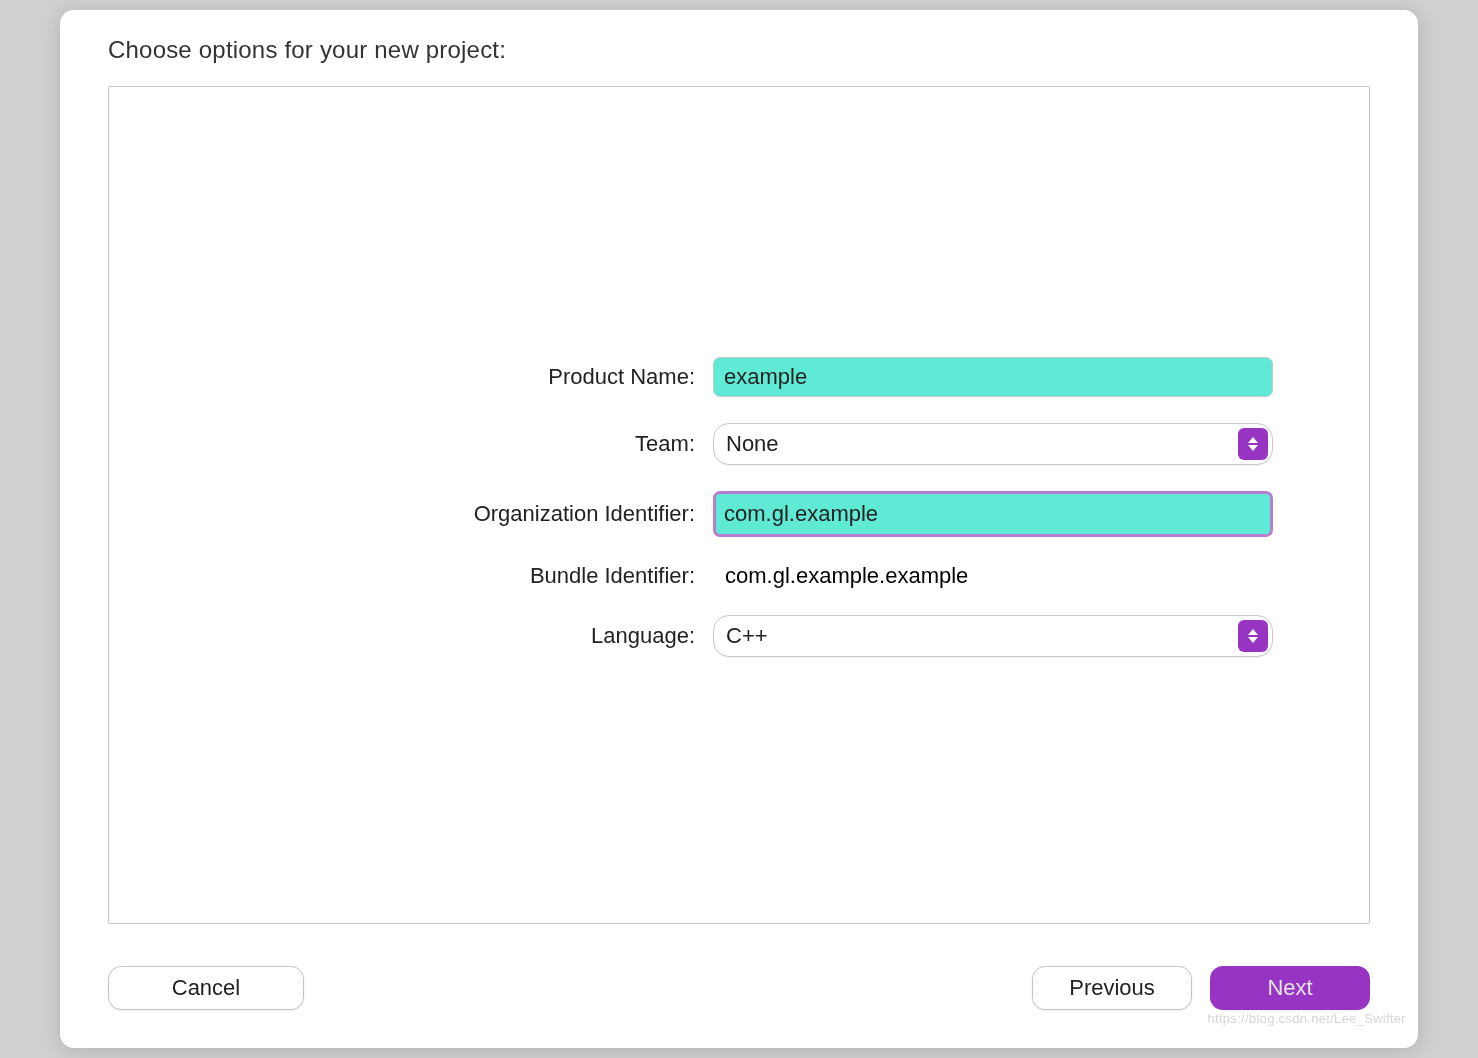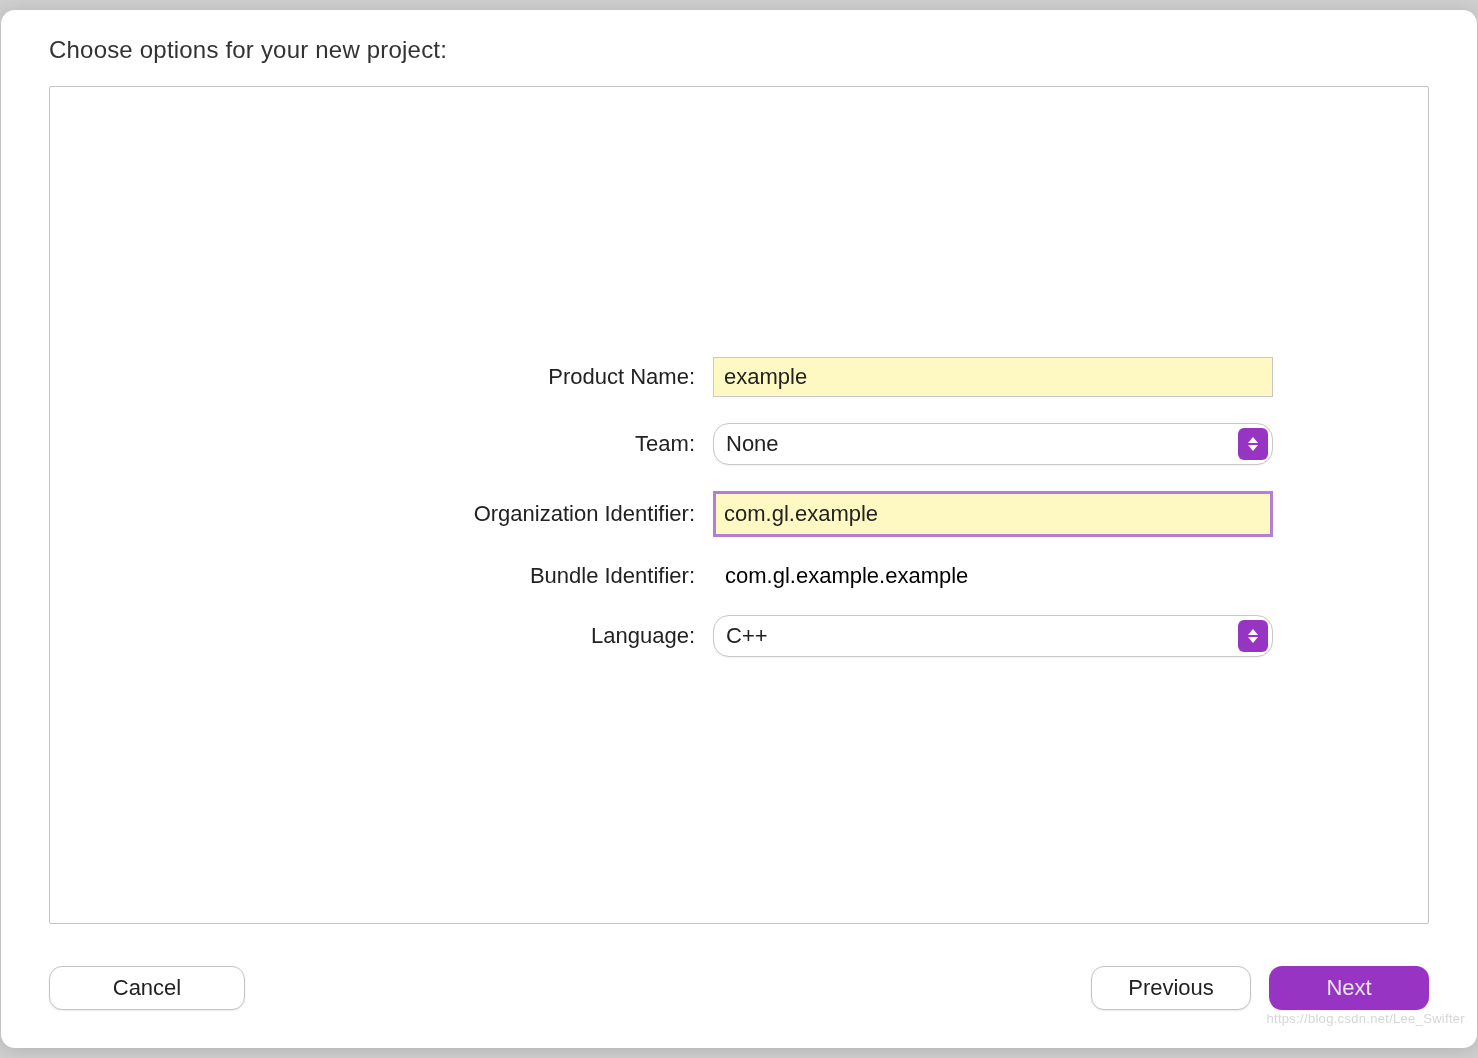--- a/index.html
+++ b/index.html
@@ -12,21 +12,21 @@
       font-family: -apple-system, BlinkMacSystemFont, "Helvetica Neue", Helvetica, Arial, sans-serif;
       background: #d0d0d0;
       width: 1478px;
       height: 1058px;
       display: flex;
       align-items: center;
       justify-content: center;
     }
     
     .dialog-window {
-      width: 1476px;
+      width: 1358px;
       height: 1038px;
       background: #fff;
       border-radius: 14px;
       display: flex;
       flex-direction: column;
       padding: 26px 48px 38px 48px;
       box-shadow: 0 2px 20px rgba(0,0,0,0.15);
     }
     
     .dialog-title {
@@ -63,22 +63,22 @@
       font-weight: 400;
     }
     
     .text-input {
       width: 560px;
       height: 40px;
       padding: 4px 10px;
       font-size: 22px;
       color: #222;
       border: 1px solid #c8c8c8;
-      border-radius: 0;
-      background: #fef9c3;
+      border-radius: 7px;
+      background: #5eead4;
       font-family: inherit;
       outline: none;
     }
     
     .text-input.focused {
       border: 3px solid #b67ed0;
       padding: 2px 8px;
       height: 46px;
     }
     

